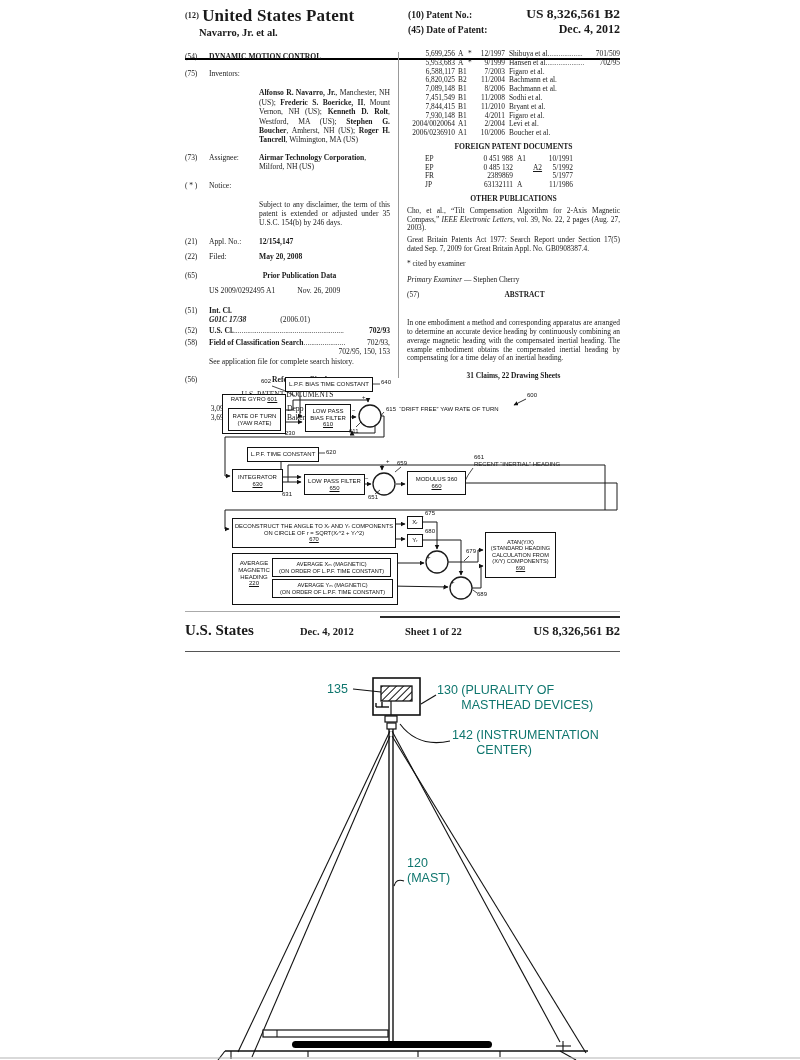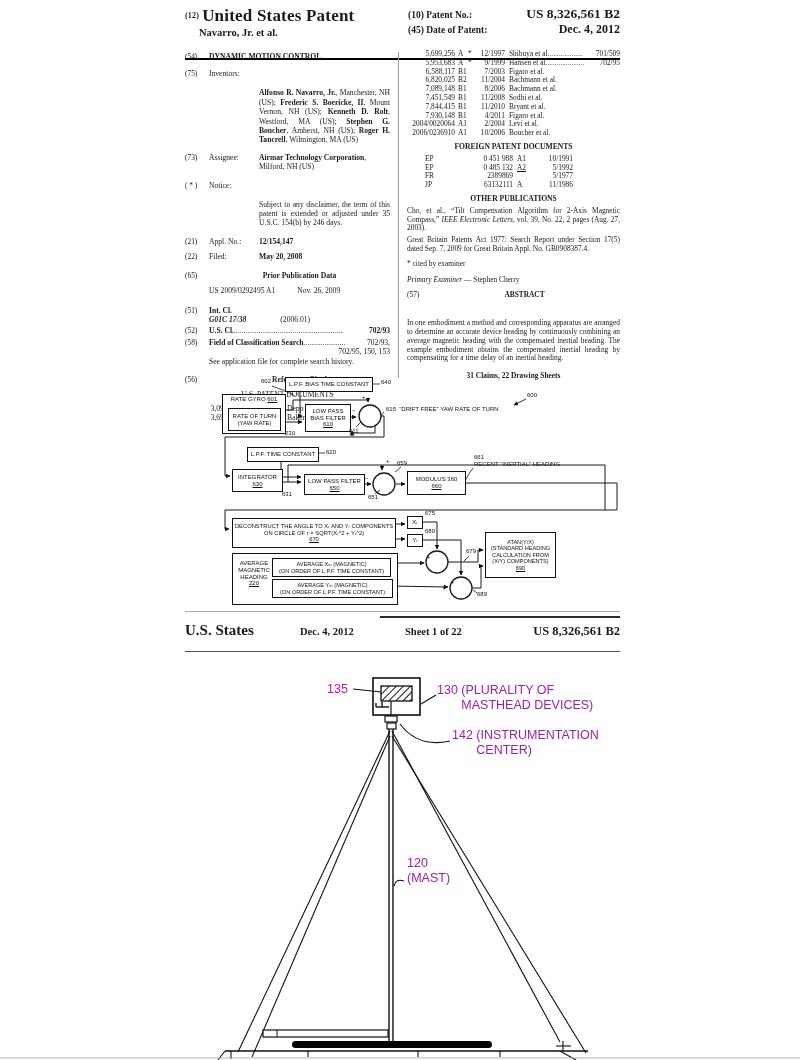--- a/index.html
+++ b/index.html
@@ -57,21 +57,21 @@
   .rule-a{position:absolute;left:185px;top:611px;width:435px;border-top:1px solid #aaa;}
   .rule-b{position:absolute;left:380px;top:616px;width:240px;border-top:2px solid #2b2b2b;}
   .rule-c{position:absolute;left:185px;top:651px;width:435px;border-top:1.4px solid #555;}
   .sheethdr{position:absolute;left:185px;top:622px;width:435px;display:grid;
             grid-template-columns:115px 105px 95px 120px;align-items:baseline;}
   .sheethdr .st{font-size:15px;font-weight:bold;}
   .sheethdr .sd,.sheethdr .ss{font-size:10.5px;font-weight:bold;}
   .sheethdr .sp{font-size:12.5px;font-weight:bold;text-align:right;}
   
   .fig2{position:absolute;left:0;top:655px;width:800px;height:405px;
-        font-family:"Liberation Sans","DejaVu Sans",sans-serif;color:#a21caf;}
+        font-family:"Liberation Sans","DejaVu Sans",sans-serif;color:#0f766e;}
   .blabel{position:absolute;font-size:12.5px;line-height:14.5px;white-space:pre;}
 </style>
 </head>
 <body>
 
 <div class="page">
 
   <div class="doc">
     <div class="hdr">
       <div class="hdr-left">
@@ -320,21 +320,21 @@
           <div class="frow">
             <span>EP</span>
             <span class="fn">0 451 988</span>
             <span style="padding-left:4px;">A1</span>
             <span class="fd">10/1991</span>
           </div>
 
           <div class="frow">
             <span>EP</span>
             <span class="fn">0 485 132</span>
-            <span style="padding-left:4px;text-decoration:underline;">A2</span>
+            <span style="padding-left:20px;text-decoration:underline;">A2</span>
             <span class="fd">5/1992</span>
           </div>
 
           <div class="frow">
             <span>FR</span>
             <span class="fn">2389869</span>
             <span style="padding-left:4px;"></span>
             <span class="fd">5/1977</span>
           </div>
 

